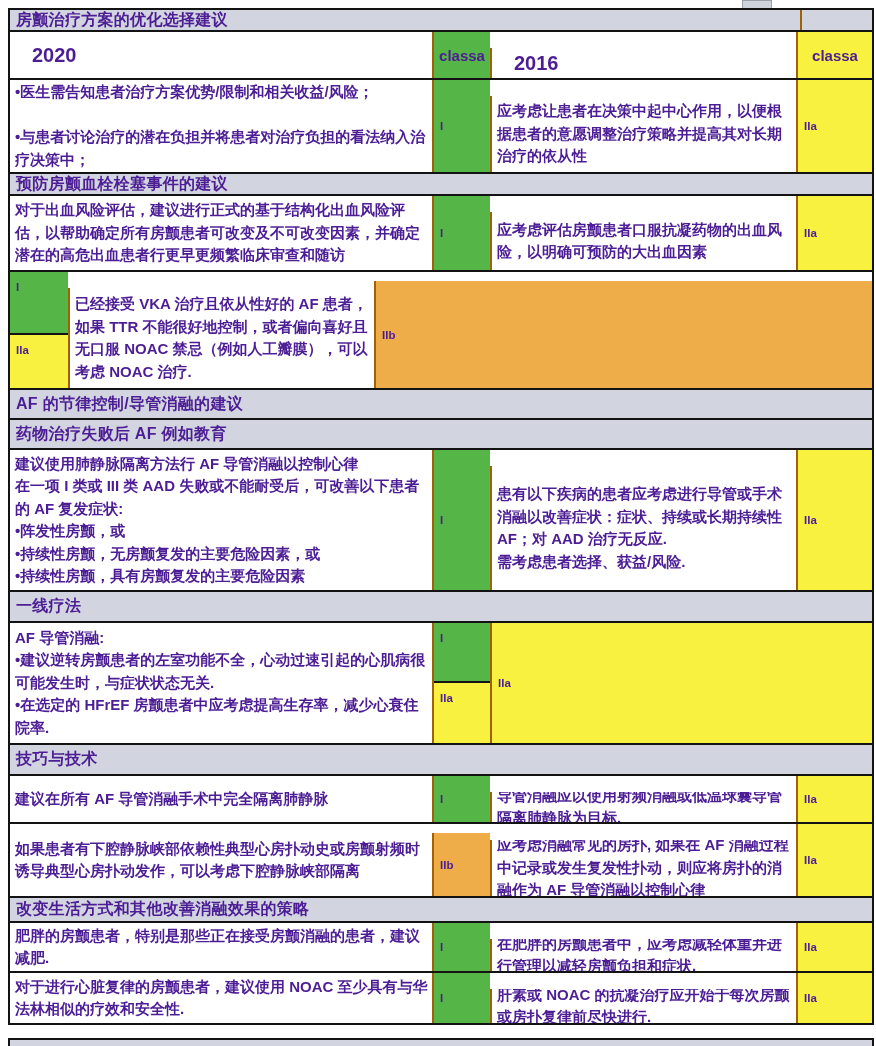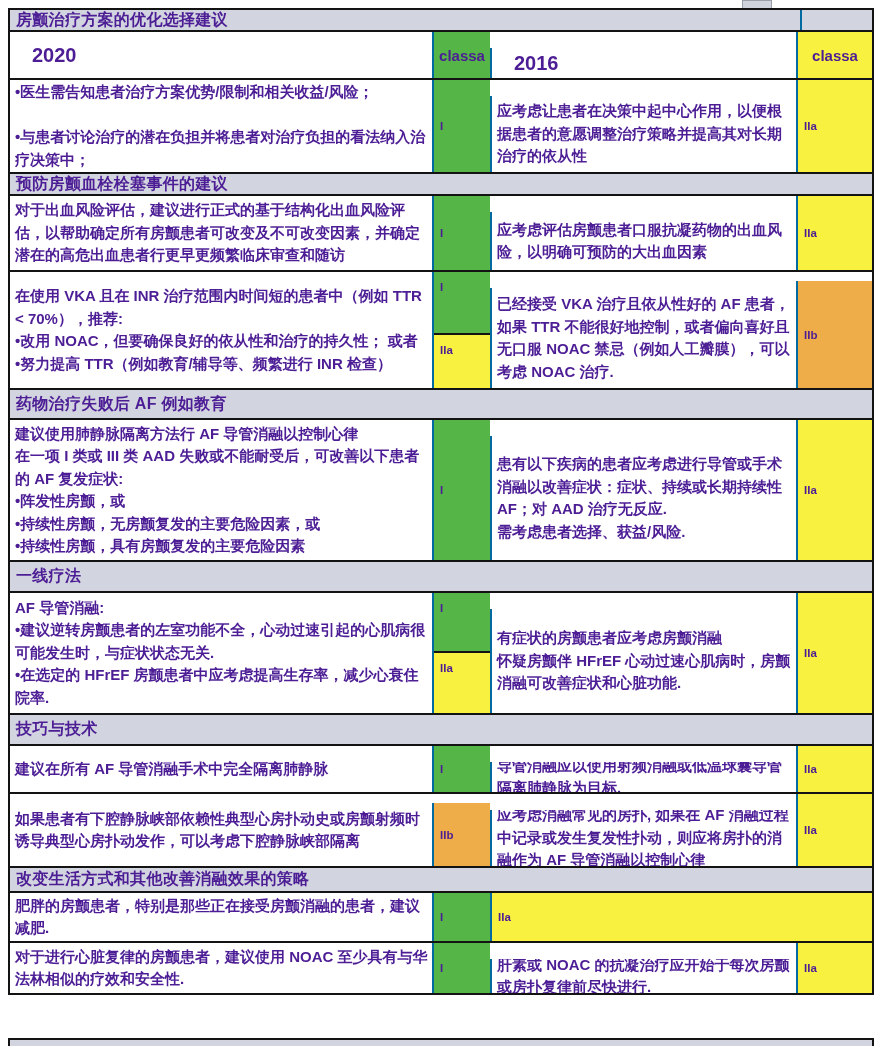--- a/index.html
+++ b/index.html
@@ -6,21 +6,21 @@
   .page{
     position:relative;width:876px;height:1046px;background:#ffffff;overflow:hidden;
     font-family:"Liberation Sans","DejaVu Sans",sans-serif;color:#4c1d95;
     -webkit-font-smoothing:antialiased;
   }
   .notch{position:absolute;left:742px;top:0;width:30px;height:8px;background:#cfd3dc;border:1px solid #999fa9;border-bottom:none;box-sizing:border-box;}
   .tbl{position:absolute;left:8px;top:8px;width:862px;border:2px solid #131313;background:#ffffff;}
   .row{display:flex;}
   .row + .row{border-top:2px solid #131313;}
   .cell{box-sizing:border-box;overflow:hidden;}
-  .cell + .cell{border-left:2px solid #0369a1;}
+  .cell + .cell{border-left:2px solid #a16207;}
   .c1{width:422px;flex:0 0 auto;}
   .c2{width:58px;flex:0 0 auto;}
   .c3{width:306px;flex:0 0 auto;margin-top:16px;}
   .c4{flex:1 1 auto;}
   
   .sec{background:#d2d5df;display:flex;align-items:center;padding:0 6px;
        font-size:16px;font-weight:700;letter-spacing:.3px;}
   .sec.full{width:100%;}
   .sec.span3{width:790px;flex:0 0 auto;}
   
@@ -91,35 +91,33 @@
           <div class="txt">对于出血风险评估，建议进行正式的基于结构化出血风险评估，以帮助确定所有房颤患者可改变及不可改变因素，并确定潜在的高危出血患者行更早更频繁临床审查和随访</div>
         </div>
       <div class="cell c2 green clabel">I</div>
       <div class="cell c3 body">
           <div class="txt">应考虑评估房颤患者口服抗凝药物的出血风险，以明确可预防的大出血因素</div>
         </div>
       <div class="cell c4 yellow clabel">IIa</div>
     </div>
 
     <div class="row" style="height:116px">
-      <div class="cell c1 body">
-          <div class="txt">在使用 VKA 且在 INR 治疗范围内时间短的患者中（例如 TTR &lt; 70%），推荐:
-•改用 NOAC，但要确保良好的依从性和治疗的持久性； 或者
-•努力提高 TTR（例如教育/辅导等、频繁进行 INR 检查）</div>
-        </div>
       <div class="cell c2 split">
         <div class="sub green h-s53">I</div>
         <div class="sub bot yellow h-rest">IIa</div>
       </div>
       <div class="cell c3 body">
           <div class="txt">已经接受 VKA 治疗且依从性好的 AF 患者，如果 TTR 不能很好地控制，或者偏向喜好且无口服 NOAC 禁忌（例如人工瓣膜），可以考虑 NOAC 治疗.</div>
         </div>
       <div class="cell c4 orange clabel">IIb</div>
     </div>
 
+    <div class="row" style="height:28px">
+      <div class="cell sec full">AF 的节律控制/导管消融的建议</div>
+    </div>
 
     <div class="row" style="height:28px">
       <div class="cell sec full">药物治疗失败后 AF 例如教育</div>
     </div>
 
     <div class="row" style="height:140px">
       <div class="cell c1 body">
           <div class="txt">建议使用肺静脉隔离方法行 AF 导管消融以控制心律
 在一项 I 类或 III 类 AAD 失败或不能耐受后，可改善以下患者的 AF 复发症状:
 •阵发性房颤，或
@@ -141,24 +139,20 @@
     <div class="row" style="height:120px">
       <div class="cell c1 body">
           <div class="txt">AF 导管消融:
 •建议逆转房颤患者的左室功能不全，心动过速引起的心肌病很可能发生时，与症状状态无关.
 •在选定的 HFrEF 房颤患者中应考虑提高生存率，减少心衰住院率.</div>
         </div>
       <div class="cell c2 split">
         <div class="sub green h-s48">I</div>
         <div class="sub bot yellow h-rest">IIa</div>
       </div>
-      <div class="cell c3 body">
-          <div class="txt">有症状的房颤患者应考虑房颤消融
-怀疑房颤伴 HFrEF 心动过速心肌病时，房颤消融可改善症状和心脏功能.</div>
-        </div>
       <div class="cell c4 yellow clabel">IIa</div>
     </div>
 
     <div class="row" style="height:29px">
       <div class="cell sec full">技巧与技术</div>
     </div>
 
     <div class="row" style="height:46px">
       <div class="cell c1 body">
           <div class="txt">建议在所有 AF 导管消融手术中完全隔离肺静脉</div>
@@ -183,20 +177,23 @@
 
     <div class="row" style="height:23px">
       <div class="cell sec full">改变生活方式和其他改善消融效果的策略</div>
     </div>
 
     <div class="row" style="height:48px">
       <div class="cell c1 body">
           <div class="txt">肥胖的房颤患者，特别是那些正在接受房颤消融的患者，建议减肥.</div>
         </div>
       <div class="cell c2 green clabel">I</div>
+      <div class="cell c3 body">
+          <div class="txt">在肥胖的房颤患者中，应考虑减轻体重并进行管理以减轻房颤负担和症状.</div>
+        </div>
       <div class="cell c4 yellow clabel">IIa</div>
     </div>
 
 
     <div class="row" style="height:50px">
       <div class="cell c1 body">
           <div class="txt">对于进行心脏复律的房颤患者，建议使用 NOAC 至少具有与华法林相似的疗效和安全性.</div>
         </div>
       <div class="cell c2 green clabel">I</div>
       <div class="cell c3 body">

